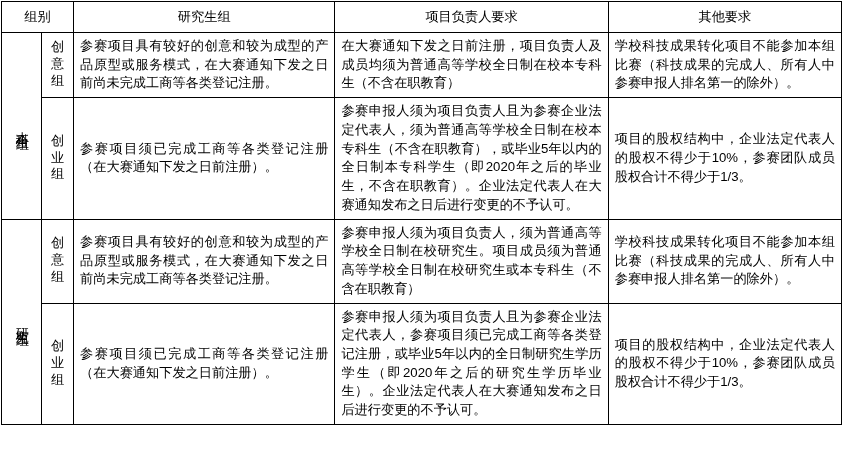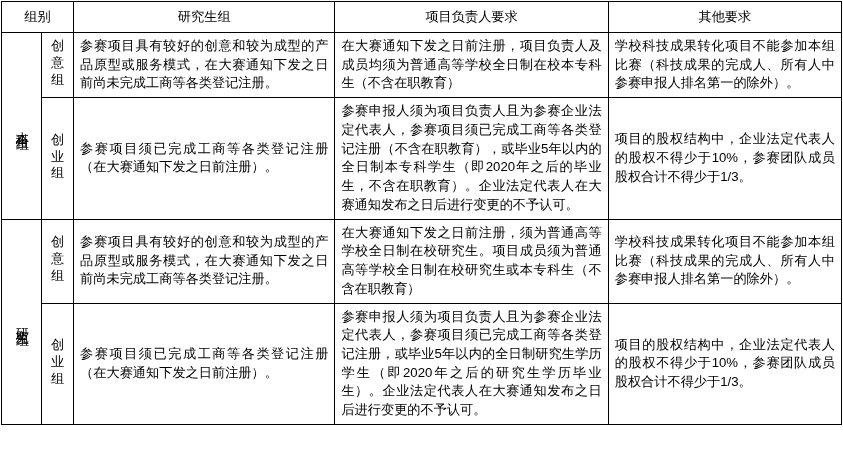--- a/index.html
+++ b/index.html
@@ -60,21 +60,20 @@
     text-orientation: upright;
     line-height: 1.25;
     letter-spacing: 2px;
   }
   td.sub-cell {
     width: 32px;
     text-align: center;
     font-size: 13.2px;
     padding: 2px 1px;
     line-height: 1.25;
-    font-family: Liberation Mono, monospace;
   }
   td.sub-cell .stack {
     display: inline-block;
     width: 14px;
     word-break: break-all;
     line-height: 1.28;
   }
   td.body-cell {
     text-align: justify;
     text-justify: inter-ideograph;
@@ -114,33 +113,33 @@
         </td>
         <td class="body-cell">参赛项目具有较好的创意和较为成型的产品原型或服务模式，在大赛通知下发之日前尚未完成工商等各类登记注册。</td>
         <td class="body-cell">在大赛通知下发之日前注册，项目负责人及成员均须为普通高等学校全日制在校本专科生（不含在职教育）</td>
         <td class="body-cell">学校科技成果转化项目不能参加本组比赛（科技成果的完成人、所有人中参赛申报人排名第一的除外）。</td>
       </tr>
       <tr>
         <td class="sub-cell">
           <span class="stack">创业组</span>
         </td>
         <td class="body-cell">参赛项目须已完成工商等各类登记注册（在大赛通知下发之日前注册）。</td>
-        <td class="body-cell">参赛申报人须为项目负责人且为参赛企业法定代表人，参赛项目须已完成工商等各类登记注册（不含在职教育），或毕业5年以内的全日制本专科学生（即2020年之后的毕业生，不含在职教育）。企业法定代表人在大赛通知发布之日后进行变更的不予认可。</td>
+        <td class="body-cell">参赛申报人须为项目负责人且为参赛企业法定代表人，须为普通高等学校全日制在校本专科生（不含在职教育），或毕业5年以内的全日制本专科学生（即2020年之后的毕业生，不含在职教育）。企业法定代表人在大赛通知发布之日后进行变更的不予认可。</td>
         <td class="body-cell">项目的股权结构中，企业法定代表人的股权不得少于10%，参赛团队成员股权合计不得少于1/3。</td>
       </tr>
 
       <tr>
         <td class="group-cell" rowspan="2">
           <span class="vtext">研究生组</span>
         </td>
         <td class="sub-cell">
           <span class="stack">创意组</span>
         </td>
         <td class="body-cell">参赛项目具有较好的创意和较为成型的产品原型或服务模式，在大赛通知下发之日前尚未完成工商等各类登记注册。</td>
-        <td class="body-cell">在大赛通知下发之日前注册，须为普通高等学校全日制在校研究生。项目成员须为普通高等学校全日制在校研究生或本专科生（不含在职教育）</td>
+        <td class="body-cell">参赛申报人须为项目负责人，须为普通高等学校全日制在校研究生。项目成员须为普通高等学校全日制在校研究生或本专科生（不含在职教育）</td>
         <td class="body-cell">学校科技成果转化项目不能参加本组比赛（科技成果的完成人、所有人中参赛申报人排名第一的除外）。</td>
       </tr>
       <tr>
         <td class="sub-cell">
           <span class="stack">创业组</span>
         </td>
         <td class="body-cell">参赛项目须已完成工商等各类登记注册（在大赛通知下发之日前注册）。</td>
         <td class="body-cell">参赛申报人须为项目负责人且为参赛企业法定代表人，参赛项目须已完成工商等各类登记注册，或毕业5年以内的全日制研究生学历学生（即2020年之后的研究生学历毕业生）。企业法定代表人在大赛通知发布之日后进行变更的不予认可。</td>
         <td class="body-cell">项目的股权结构中，企业法定代表人的股权不得少于10%，参赛团队成员股权合计不得少于1/3。</td>
       </tr>

